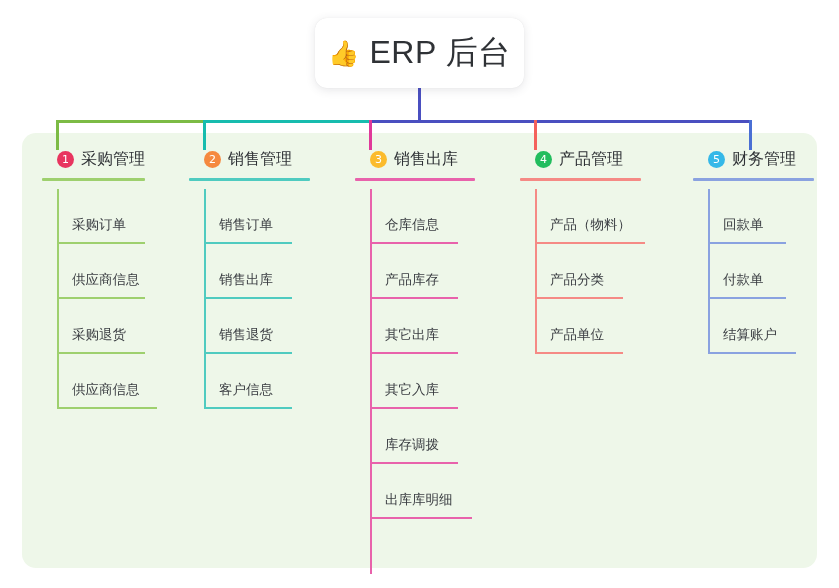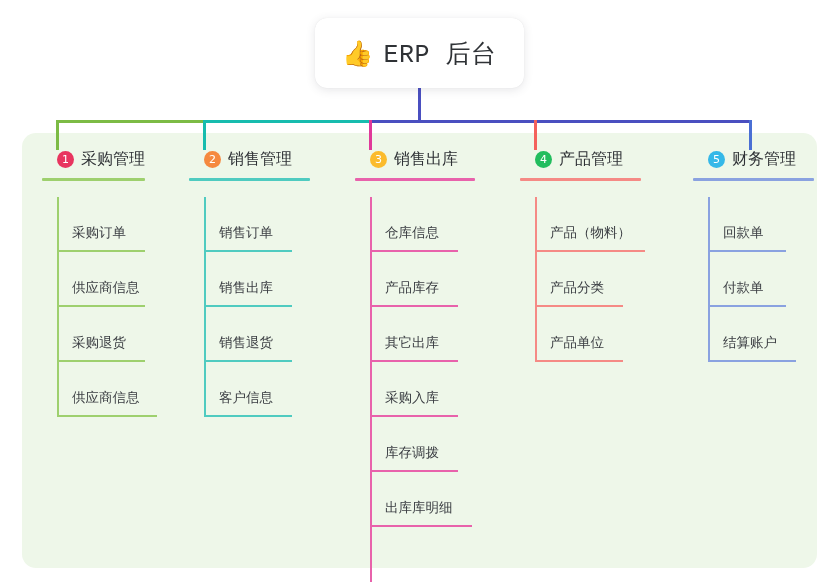--- a/index.html
+++ b/index.html
@@ -36,25 +36,24 @@
     display: flex;
     align-items: center;
     gap: 10px;
   }
   #root-card .thumb {
     font-size: 25px;
     line-height: 1;
     display: block;
   }
   #root-card .root-title {
-    font-size: 25px;
+    font-size: 32px;
     color: #2f3236;
     letter-spacing: 0.5px;
     white-space: nowrap;
-    font-family: Liberation Mono, monospace;
   }
 
   
   #panel {
     position: absolute;
     left: 22px;
     top: 133px;
     width: 795px;
     height: 435px;
     background: #eef7e9;
@@ -99,21 +98,21 @@
     white-space: nowrap;
   }
   .head-rule {
     height: 3px;
     border-radius: 1px;
     margin-top: 6px;
   }
 
   .leaves {
     position: relative;
-    margin-top: 16px;
+    margin-top: 8px;
   }
   .spine {
     position: absolute;
     left: 15px;
     top: 0;
     width: 2px;
   }
   .leaf {
     position: relative;
     height: 55px;
@@ -227,21 +226,21 @@
     </div>
     <div class="leaf">
       <span class="leaf-label">产品库存</span>
       <span class="leaf-rule" style="background:#e862ab; width:88px;"></span>
     </div>
     <div class="leaf">
       <span class="leaf-label">其它出库</span>
       <span class="leaf-rule" style="background:#e862ab; width:88px;"></span>
     </div>
     <div class="leaf">
-      <span class="leaf-label">采购入库</span>
+      <span class="leaf-label">其它入库</span>
       <span class="leaf-rule" style="background:#e862ab; width:88px;"></span>
     </div>
     <div class="leaf">
       <span class="leaf-label">库存调拨</span>
       <span class="leaf-rule" style="background:#e862ab; width:88px;"></span>
     </div>
     <div class="leaf">
       <span class="leaf-label">出库库明细</span>
       <span class="leaf-rule" style="background:#e862ab; width:102px;"></span>
     </div>

